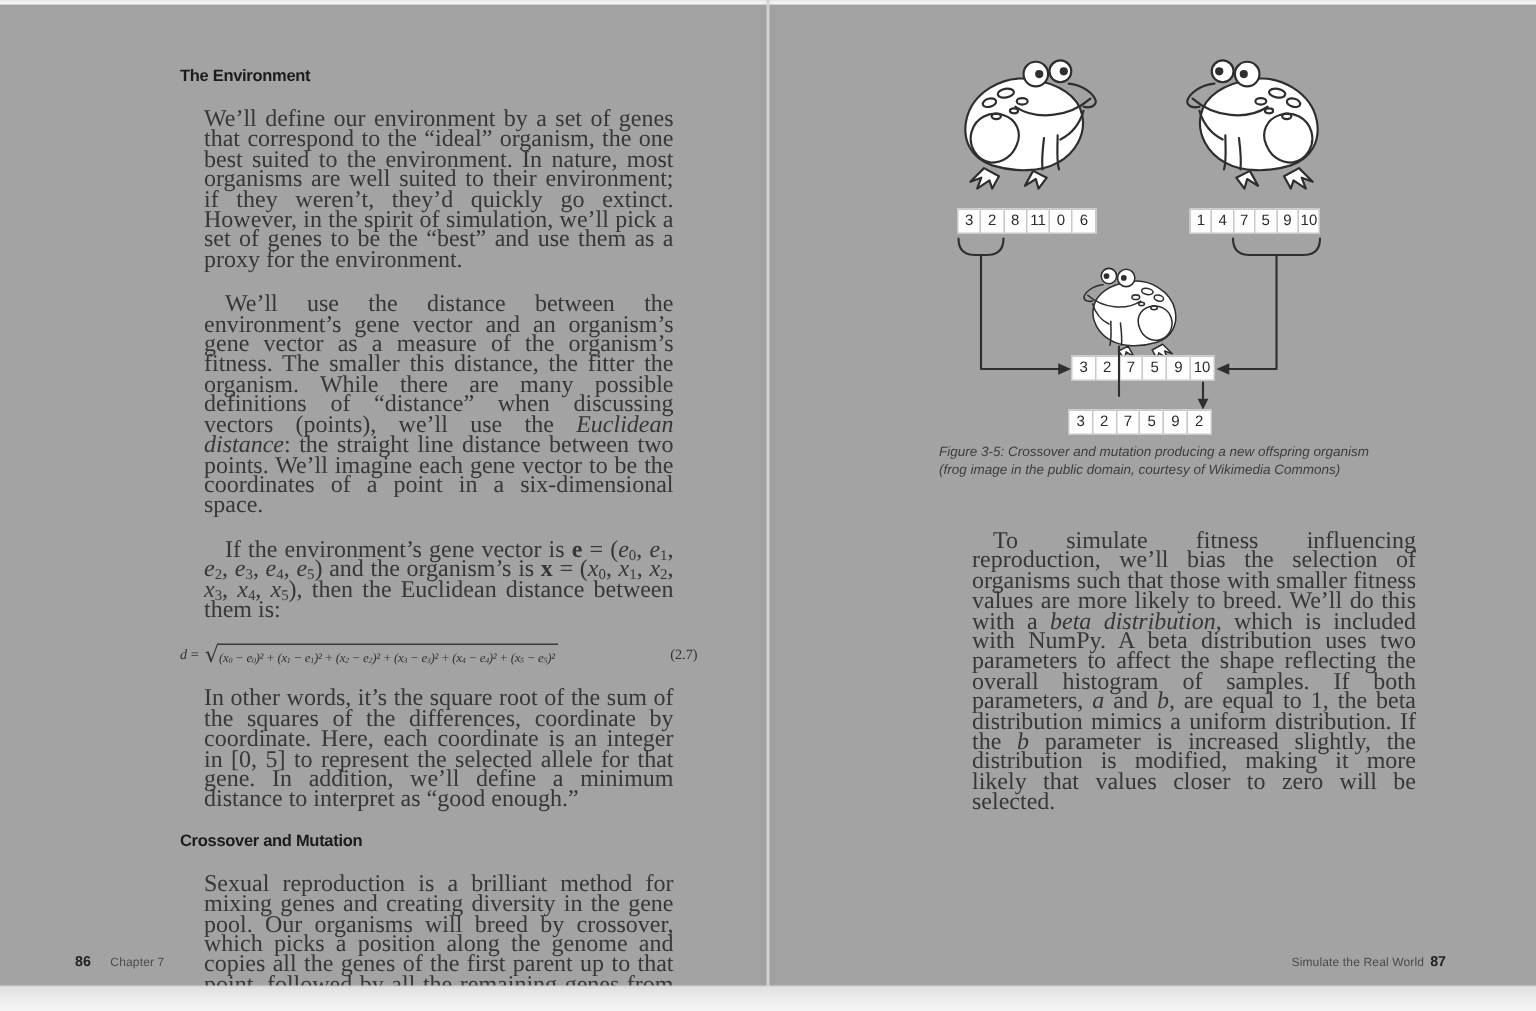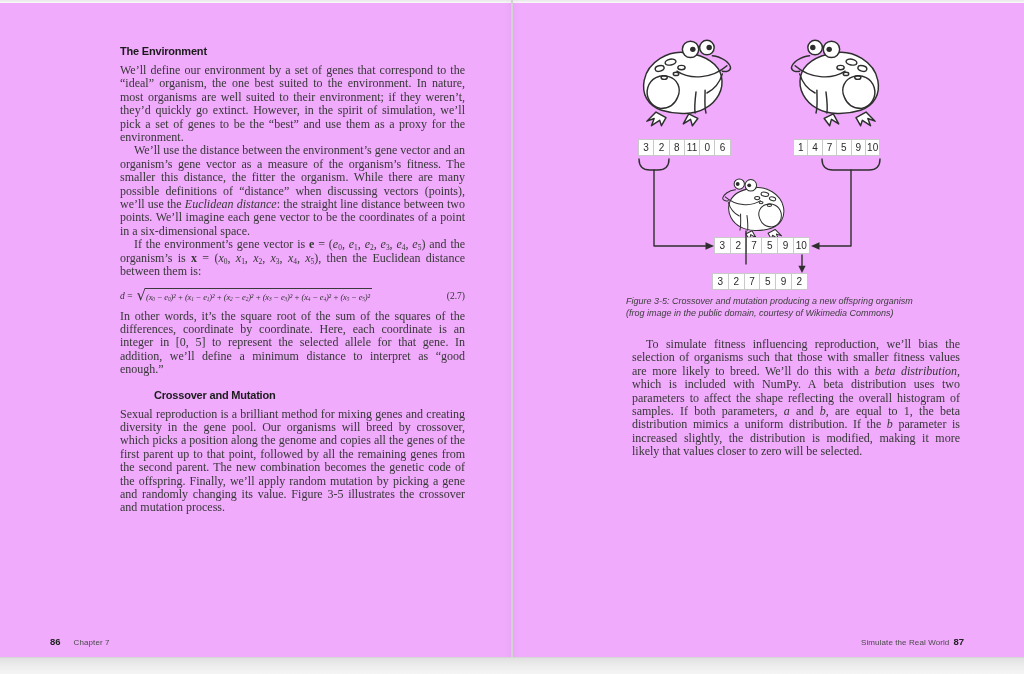--- a/index.html
+++ b/index.html
@@ -1,31 +1,31 @@
 <!DOCTYPE html>
 <html><head>
 <meta charset="utf-8">
 <style>
   html,body{margin:0;padding:0;background:#fff;}
-  .spread{position:relative;width:1024px;height:674px;background:#f0abfc;overflow:hidden;
+  .spread{position:relative;width:1024px;height:674px;background:#a3a3a3;overflow:hidden;
           font-family:"Liberation Serif",serif;}
   .top-edge{position:absolute;left:0;top:0;width:1024px;height:3px;
             background:linear-gradient(180deg,#e7e7e7,#fbfbfb);}
   .bottom-edge{position:absolute;left:0;top:657px;width:1024px;height:17px;
             border-top:1px solid #d6d6d6;
             background:linear-gradient(180deg,#e0e0e0 0%,#ededed 45%,#f6f6f6 100%);}
   .gutter{position:absolute;left:511px;top:0;width:2px;height:674px;background:#d2d2d2;
           box-shadow:0 0 7px rgba(0,0,0,0.10);}
 
   
   .text-col{position:absolute;left:120px;top:46px;width:345px;color:#373737;}
   h3{font-family:"Liberation Sans",sans-serif;font-weight:bold;font-size:11px;
      line-height:11px;letter-spacing:-0.2px;color:#1b1b1b;margin:0 0 7px 0;}
-  h3.second{margin-top:13px;margin-left:34px;}
-  .text-col p, .right-col p{margin:0;text-align:justify;font-size:12px;line-height:13.4px;}
+  h3.second{margin-top:13px;}
+  .text-col p, .right-col p{margin:16px;text-align:justify;font-size:16px;line-height:13.4px;}
   p.indent{text-indent:14px;}
   sub{font-size:62%;vertical-align:-0.22em;line-height:0;}
 
   .equation{display:flex;align-items:flex-start;margin:9px 0 8px 0;white-space:nowrap;
             font-size:8.6px;color:#333;}
   .eq-lhs{font-size:9.5px;margin-right:4px;padding-top:3px;}
   .eq-root{font-size:15px;line-height:14px;margin-right:-1px;font-family:"DejaVu Sans",sans-serif;}
   .eq-radicand{border-top:1px solid #3a3a3a;padding:3px 2px 0 1px;letter-spacing:-0.2px;
                font-style:italic;}
   .eq-radicand sub{font-style:italic;}

